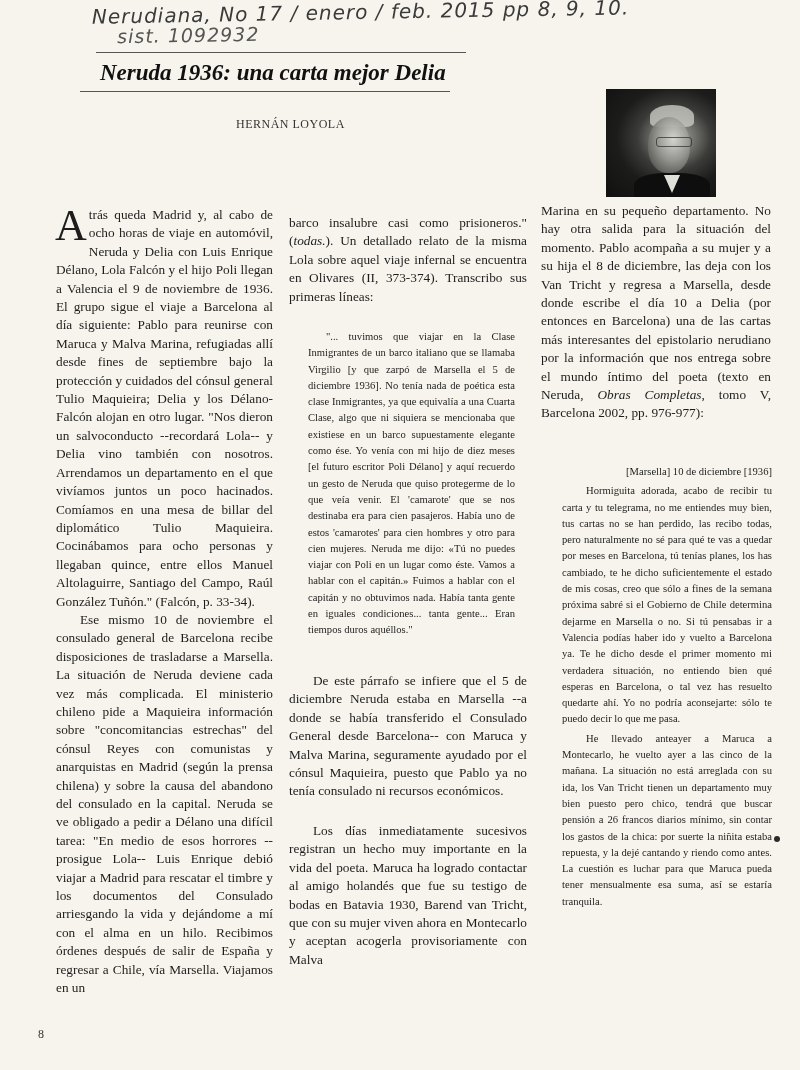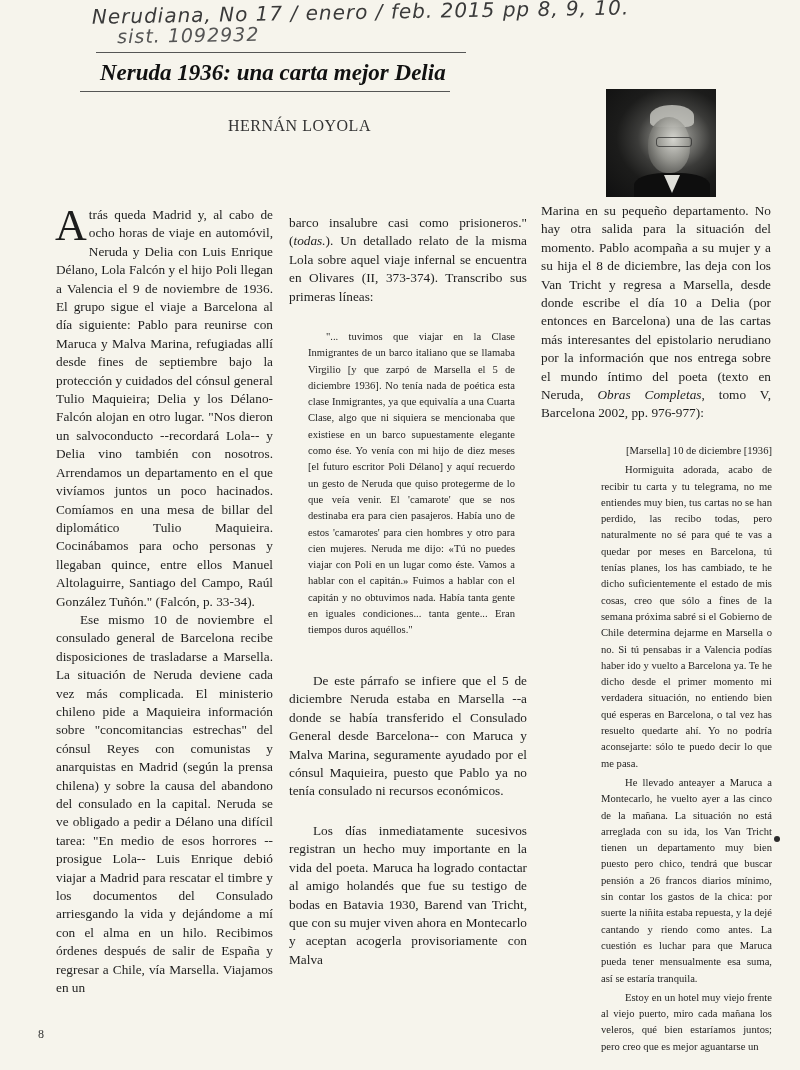--- a/index.html
+++ b/index.html
@@ -16,22 +16,22 @@
     transform: rotate(-1deg);
   }
   .handwritten .line2 { display: block; margin-left: 25px; font-size: 19px; color: #555; }
   .rule { position: absolute; height: 1px; background: #555; }
   .title {
     position: absolute; left: 100px; top: 60px; width: 380px;
     font-family: "Liberation Serif", serif; font-weight: bold; font-style: italic;
     font-size: 23px; color: #111; white-space: nowrap;
   }
   .author {
-    position: absolute; left: 228px; top: 117px;
-    font-size: 16px; letter-spacing: 0.5px; color: #333;
+    position: absolute; left: 236px; top: 117px;
+    font-size: 12px; letter-spacing: 0.5px; color: #333;
   }
   .photo {
     position: absolute; left: 606px; top: 89px; width: 110px; height: 108px;
     background: radial-gradient(ellipse at 62% 45%, #b9b9b4 0%, #7a7a76 18%, #3b3b39 38%, #1c1c1b 60%, #101010 100%);
     overflow: hidden;
   }
   .photo .face {
     position: absolute; left: 42px; top: 28px; width: 42px; height: 56px;
     border-radius: 50% 50% 45% 45%;
     background: radial-gradient(ellipse at 60% 40%, #d8d8d2 0%, #9a9a94 45%, #4a4a47 90%);
@@ -65,24 +65,24 @@
   .col3 { left: 541px; top: 202px; width: 230px; }
   .dropcap {
     float: left; font-size: 44px; line-height: 36px;
     margin: 2px 2px 0 -1px; font-family: "Liberation Serif", serif;
   }
   .quote {
     font-size: 10.6px; line-height: 16.3px; text-align: justify;
   }
   .quote p { margin: 0; text-indent: 18px; }
   .q1 { position: absolute; left: 308px; top: 329px; width: 207px; }
-  .q2 { position: absolute; left: 562px; top: 443px; width: 210px; }
+  .q2 { position: absolute; left: 562px; top: 464px; width: 210px; }
   .q2 .dateline { text-align: right; text-indent: 0; }
   .q2 p.para { text-indent: 24px; }
-  .q2 p + p { margin-top: 3px; margin-left: 39px; }
+  .q2 p + p { margin-top: 3px; }
   .col2b { left: 289px; top: 672px; width: 238px; }
   .col2c { left: 289px; top: 822px; width: 238px; }
   .pagenum { position: absolute; left: 38px; top: 1027px; font-size: 12px; color: #333; }
   .speck { position: absolute; width: 6px; height: 6px; border-radius: 50%; background: #2b2b2b; }
 </style>
 </head>
 <body>
 
 <div class="handwritten">
   <span>Nerudiana, No 17 / enero / feb. 2015  pp 8, 9, 10.</span>
@@ -123,18 +123,17 @@
   <p>Los días inmediatamente sucesivos registran un hecho muy importante en la vida del poeta. Maruca ha logrado contactar al amigo holandés que fue su testigo de bodas en Batavia 1930, Barend van Tricht, que con su mujer viven ahora en Montecarlo y aceptan acogerla provisoriamente con Malva</p>
 </div>
 
 <div class="col col3">
   <p class="noindent"><span>Marina en su pequeño departamento. No hay otra salida para la situación del momento. Pablo acompaña a su mujer y a su hija el 8 de diciembre, las deja con los Van Tricht y regresa a Marsella, desde donde escribe el día 10 a Delia (por entonces en Barcelona) una de las cartas más interesantes del epistolario nerudiano por la información que nos entrega sobre el mundo íntimo del poeta (texto en Neruda, </span><i>Obras Completas</i><span>, tomo V, Barcelona 2002, pp. 976-977):</span></p>
 </div>
 <div class="quote q2">
   <p class="dateline">[Marsella] 10 de diciembre [1936]</p>
   <p class="para">Hormiguita adorada, acabo de recibir tu carta y tu telegrama, no me entiendes muy bien, tus cartas no se han perdido, las recibo todas, pero naturalmente no sé para qué te vas a quedar por meses en Barcelona, tú tenías planes, los has cambiado, te he dicho suficientemente el estado de mis cosas, creo que sólo a fines de la semana próxima sabré si el Gobierno de Chile determina dejarme en Marsella o no. Si tú pensabas ir a Valencia podías haber ido y vuelto a Barcelona ya. Te he dicho desde el primer momento mi verdadera situación, no entiendo bien qué esperas en Barcelona, o tal vez has resuelto quedarte ahí. Yo no podría aconsejarte: sólo te puedo decir lo que me pasa.</p>
   <p class="para">He llevado anteayer a Maruca a Montecarlo, he vuelto ayer a las cinco de la mañana. La situación no está arreglada con su ida, los Van Tricht tienen un departamento muy bien puesto pero chico, tendrá que buscar pensión a 26 francos diarios mínimo, sin contar los gastos de la chica: por suerte la niñita estaba repuesta, y la dejé cantando y riendo como antes. La cuestión es luchar para que Maruca pueda tener mensualmente esa suma, así se estaría tranquila.</p>
-  <p class="para">Estoy en un hotel muy viejo frente al viejo puerto, miro cada mañana los veleros, qué bien estaríamos juntos; pero creo que es mejor aguantarse un</p>
 </div>
 
 <div class="speck" style="left:774px; top:836px;"></div>
 
 <div class="pagenum">8</div>
 
 </body></html>

